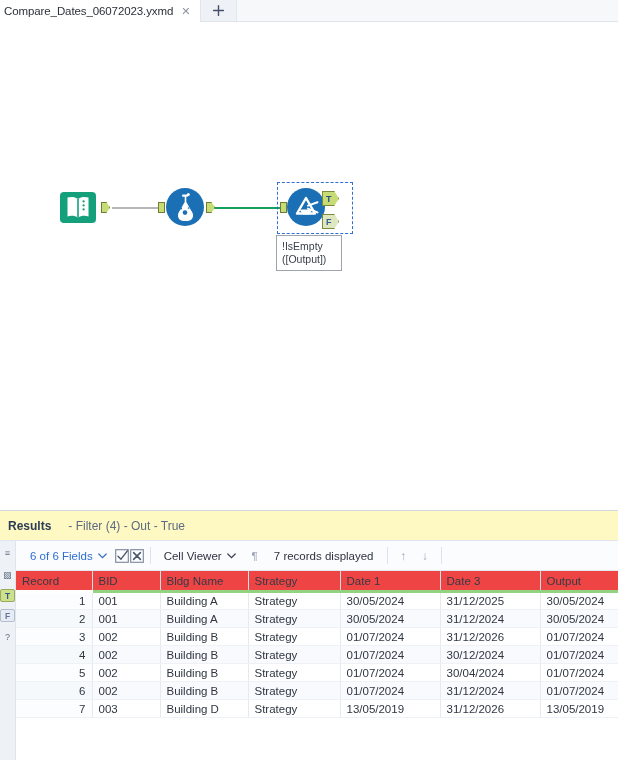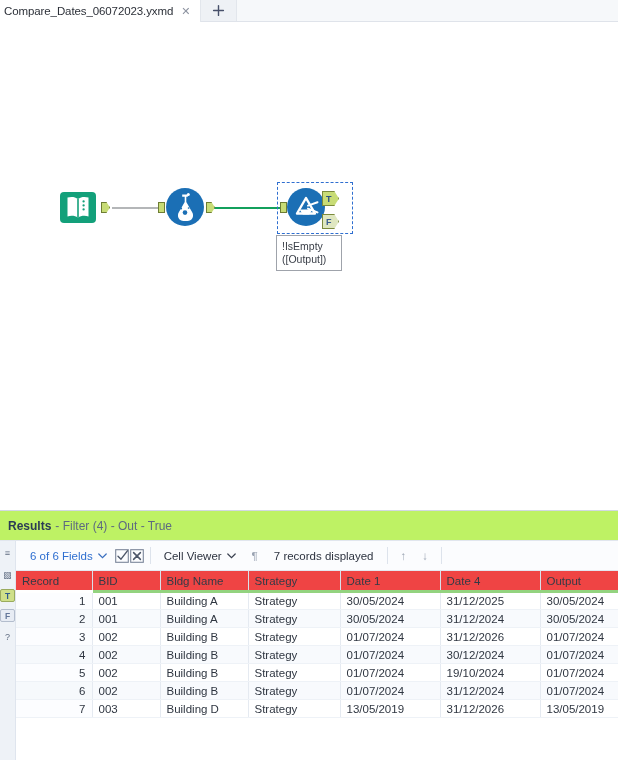--- a/index.html
+++ b/index.html
@@ -80,25 +80,25 @@
   }
   .tf-label.f { background: #dfe7c0; color: #3a5d91; }
 
   
   .results {
     position: absolute; top: 510px; left: 0; width: 618px; height: 250px;
     background: #f7f9fc; border-top: 1px solid #d2d8e2;
   }
   .results-title {
     height: 30px; display: flex; align-items: center; gap: 0;
-    padding-left: 8px; background: #bef264; border-bottom: 1px solid #e1e6ee;
+    padding-left: 8px; background: #fef9c3; border-bottom: 1px solid #e1e6ee;
     font-size: 12px;
   }
   .rt-strong { font-weight: bold; color: #2b3b55; }
-  .rt-rest { color: #5d6a80; margin-left: 4px; }
+  .rt-rest { color: #5d6a80; margin-left: 17px; }
 
   .results-body { position: relative; display: flex; height: 219px; }
 
   .vrail {
     width: 20px; background: #eef2f7; border-right: 1px solid #dfe5ee;
     display: flex; flex-direction: column; align-items: center;
     padding-top: 4px; gap: 7px;
   }
   .rail-icon {
     width: 15px; height: 15px; display: flex; align-items: center;
@@ -305,21 +305,21 @@
                 <col class="col-d2">
                 <col class="col-out">
             </colgroup>
             <thead>
               <tr>
                 <th class="num">Record</th>
                 <th>BID</th>
                 <th>Bldg Name</th>
                 <th>Strategy</th>
                 <th>Date 1</th>
-                <th>Date 4</th>
+                <th>Date 3</th>
                 <th>Output</th>
               </tr>
             </thead>
             <tbody>
               <tr>
                 <td class="num">1</td>
                 <td>001</td>
                 <td>Building A</td>
                 <td>Strategy</td>
                 <td>30/05/2024</td>
@@ -352,21 +352,21 @@
                 <td>01/07/2024</td>
                 <td>30/12/2024</td>
                 <td>01/07/2024</td>
               </tr>
               <tr>
                 <td class="num">5</td>
                 <td>002</td>
                 <td>Building B</td>
                 <td>Strategy</td>
                 <td>01/07/2024</td>
-                <td>19/10/2024</td>
+                <td>30/04/2024</td>
                 <td>01/07/2024</td>
               </tr>
               <tr>
                 <td class="num">6</td>
                 <td>002</td>
                 <td>Building B</td>
                 <td>Strategy</td>
                 <td>01/07/2024</td>
                 <td>31/12/2024</td>
                 <td>01/07/2024</td>

